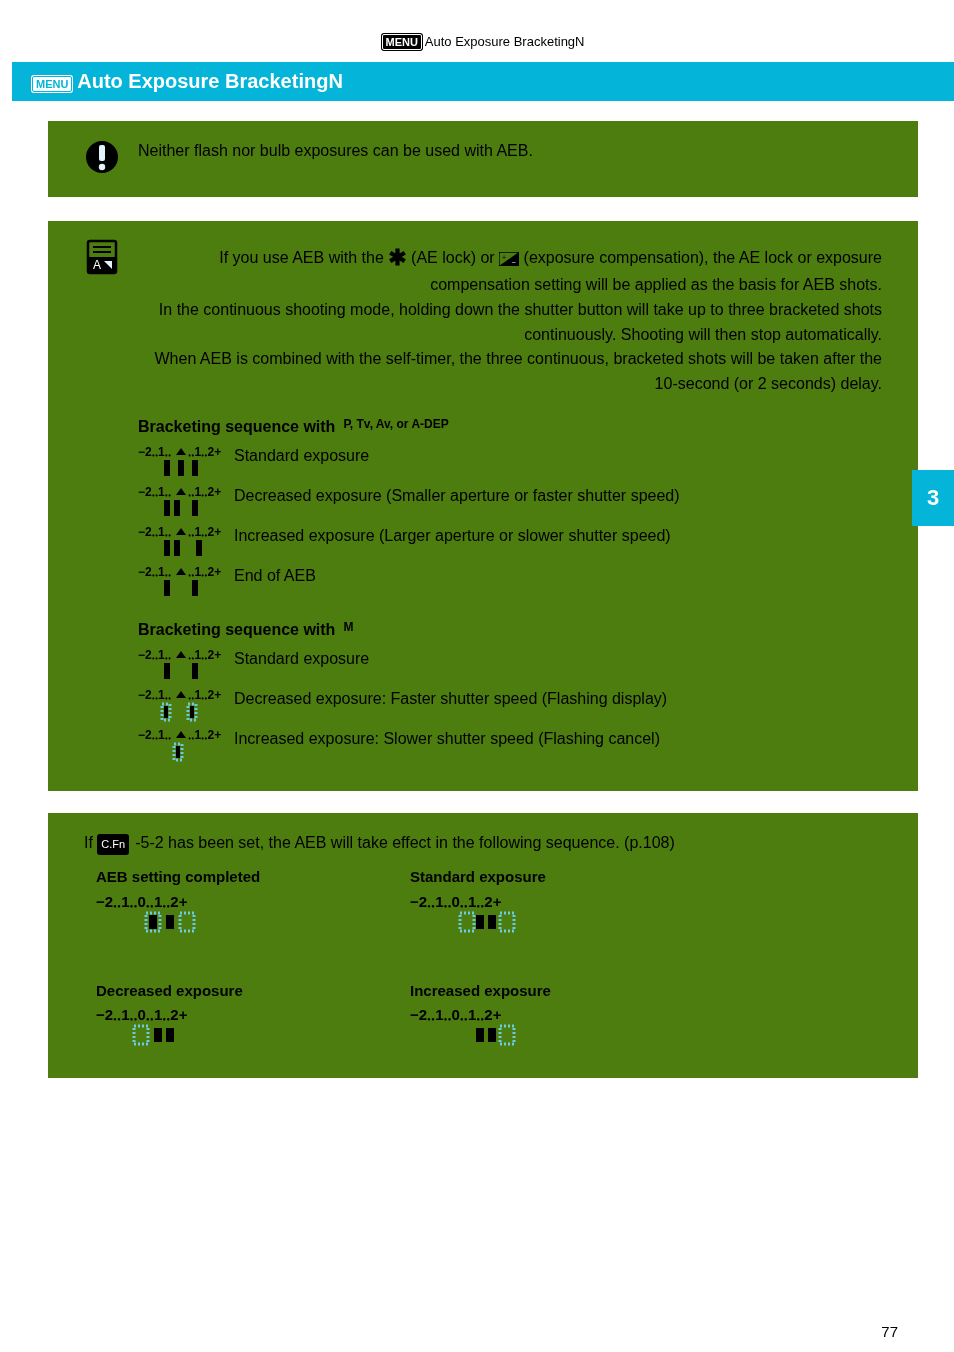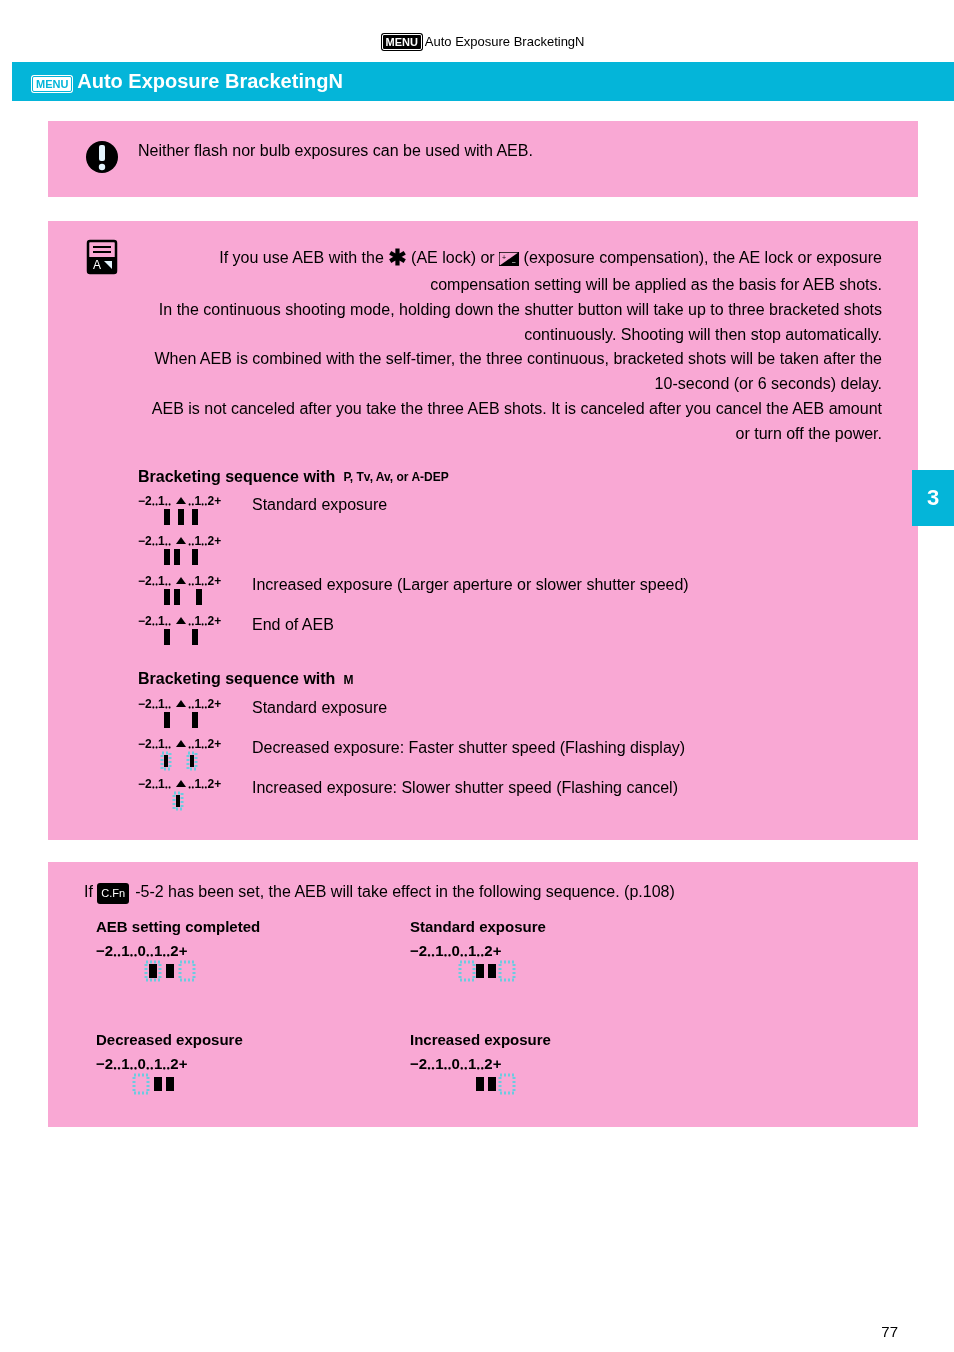--- a/index.html
+++ b/index.html
@@ -4,32 +4,32 @@
 <style>
   * { box-sizing: border-box; }
   body { margin: 0; font-family: Arial, Helvetica, sans-serif; font-size: 14px; background: #fff; color: #000; }
   .page { width: 954px; height: 1352px; position: relative; margin: 12px auto; padding-left: 12px; }
   .top-line { font-size: 13px; padding: 22px 0 0 0; text-align: center; }
   .menu-btn { display:inline-block; background:#000; color:#fff; font-weight:bold; font-size:11px; padding:1px 3px; border-radius:2px; border:1px solid #fff; box-shadow:0 0 0 1px #000;}
   .title-bar { background: #04b5d9; color: #fff; font-size: 20px; font-weight: 600; padding: 8px 20px 8px 20px; margin-top: 12px; }
   .icon-heading { display:flex; align-items:flex-start; gap:18px; }
   .caution-icon { width:36px; height:36px; flex:0 0 auto; }
   .notes-icon { width:36px; height:36px; flex:0 0 auto; }
-  .pale-box { background:#f9a8d4; padding:18px 36px 22px 36px; margin:0 36px; line-height:1.55; font-size:16px; }
+  .pale-box { background:#4d7c0f; padding:18px 36px 22px 36px; margin:0 36px; line-height:1.55; font-size:16px; }
   .pale-box.caution { margin-top:20px; }
   .pale-box.notes { margin-top:24px; }
   .pale-box.cfn { margin-top:22px; }
   .note-row { display:flex; align-items:flex-start; gap:18px; }
   .note-text { flex:1;text-align:right; }
   .ae-lock { font-size:22px; font-weight:bold; position:relative; top:2px; }
   .aeb-inline { display:inline-block; width:20px; height:14px; vertical-align:middle; }
   .chapter-tab { position:absolute; right:0; top:458px; width:42px; height:56px; background:#04b5d9; color:#fff; display:flex; align-items:center; justify-content:center; font-size:22px; font-weight:bold; }
-  .seq-heading { font-weight:bold; margin:18px 0 4px 0; font-size:16px; display:flex; align-items:center; gap:8px;}
+  .seq-heading { font-weight:bold; margin:18px 0 4px 0; font-size:16px; display:flex; align-items:flex-start; gap:8px;}
   .seq-modes .mode-glyph { font-family: Liberation Sans, sans-serif; font-weight:900; font-size:12px; }
-  .meter-row { display:flex; align-items:flex-start; gap:18px; margin:6px 0; }
+  .meter-row { display:flex; align-items:flex-start; margin:6px 0; }
   .meter { width:96px; height:34px; flex:0 0 auto; }
   .meter-desc { flex:1; font-size:16px; line-height:1.3; }
   .cfn-pill { display:inline-block; background:#000; color:#fff; font-size:11px; font-weight:normal; border-radius:3px; padding:2px 4px; margin-right:6px;}
   .cfn-grid { display:flex; flex-wrap:wrap; gap:36px 54px; margin-top:10px; margin-left:12px;align-items:center;}
   .cfn-item { width:260px; }
   .cfn-label { font-size:15px; font-weight:600; margin-bottom:6px;}
   .big-meter { width:146px; height:40px; }
   .page-num { position:absolute; bottom:24px; right:56px; font-size:15px;}
 </style>
 </head>
@@ -79,25 +79,21 @@
         <span> (exposure compensation), the AE lock or exposure compensation setting will be applied as the basis for AEB shots.</span>
       </div>
     </div>
 
     <div class="note-row">
         <div style="width:36px"></div>
         <div class="note-text">In the continuous shooting mode, holding down the shutter button will take up to three bracketed shots continuously. Shooting will then stop automatically.</div>
       </div>
     <div class="note-row">
         <div style="width:36px"></div>
-        <div class="note-text">When AEB is combined with the self-timer, the three continuous, bracketed shots will be taken after the 10-second (or 6 seconds) delay.</div>
-      </div>
-    <div class="note-row">
-        <div style="width:36px"></div>
-        <div class="note-text">AEB is not canceled after you take the three AEB shots. It is canceled after you cancel the AEB amount or turn off the power.</div>
+        <div class="note-text">When AEB is combined with the self-timer, the three continuous, bracketed shots will be taken after the 10-second (or 2 seconds) delay.</div>
       </div>
 
     <div class="seq-heading seq-modes" style="margin-left:54px;">
       <span>Bracketing sequence with </span>
       <span class="mode-glyph">P, Tv, Av, or A-DEP</span>
     </div>
 
     <div style="margin-left:54px;">
       <div class="meter-row">
         <svg class="meter small-meter" viewBox="0 0 96 34">
@@ -114,20 +110,21 @@
         <svg class="meter" viewBox="0 0 96 34">
           <text x="0" y="10" font-size="12" font-weight="bold">−2‥1‥</text>
           <path d="M43 2 L48 9 L38 9 Z" fill="#000"></path>
           <text x="50" y="10" font-size="12" font-weight="bold">‥1‥2+</text>
           <g fill="#000">
               <rect x="26" y="14" width="6" height="16"></rect>
               <rect x="36" y="14" width="6" height="16"></rect>
               <rect x="54" y="14" width="6" height="16"></rect>
             </g>
         </svg>
+        <div class="meter-desc">Decreased exposure (Smaller aperture or faster shutter speed)</div>
       </div>
       <div class="meter-row">
         <svg class="meter" viewBox="0 0 96 34">
           <text x="0" y="10" font-size="12" font-weight="bold">−2‥1‥</text>
           <path d="M43 2 L48 9 L38 9 Z" fill="#000"></path>
           <text x="50" y="10" font-size="12" font-weight="bold">‥1‥2+</text>
           <g fill="#000">
               <rect x="26" y="14" width="6" height="16"></rect>
               <rect x="36" y="14" width="6" height="16"></rect>
               <rect x="58" y="14" width="6" height="16"></rect>

